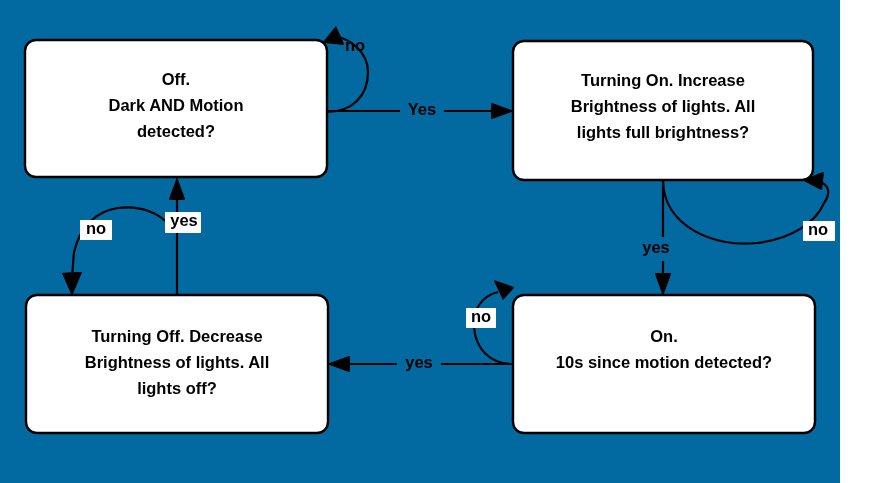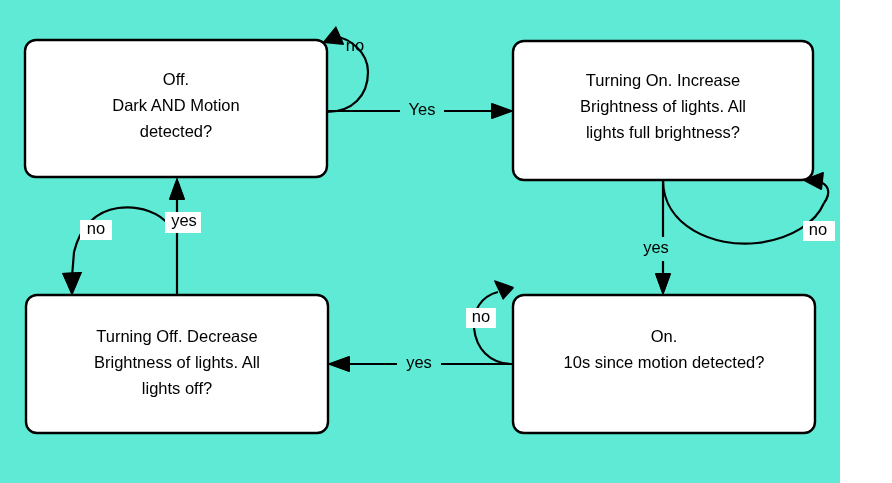--- a/index.html
+++ b/index.html
@@ -10,21 +10,22 @@
   body {
     width: 892px;
     height: 483px;
     font-family: "Liberation Sans", sans-serif;
     overflow: hidden;
   }
   #diagram-root {
     position: relative;
     width: 840px;
     height: 483px;
-    background: #5eead4;
+    background: #0369a1;
+    font-weight: bold;
   }
   svg#state-diagram {
     display: block;
     width: 892px;
     height: 483px;
   }
   .state-box {
     fill: #ffffff;
     stroke: #000000;
     stroke-width: 2.4;

